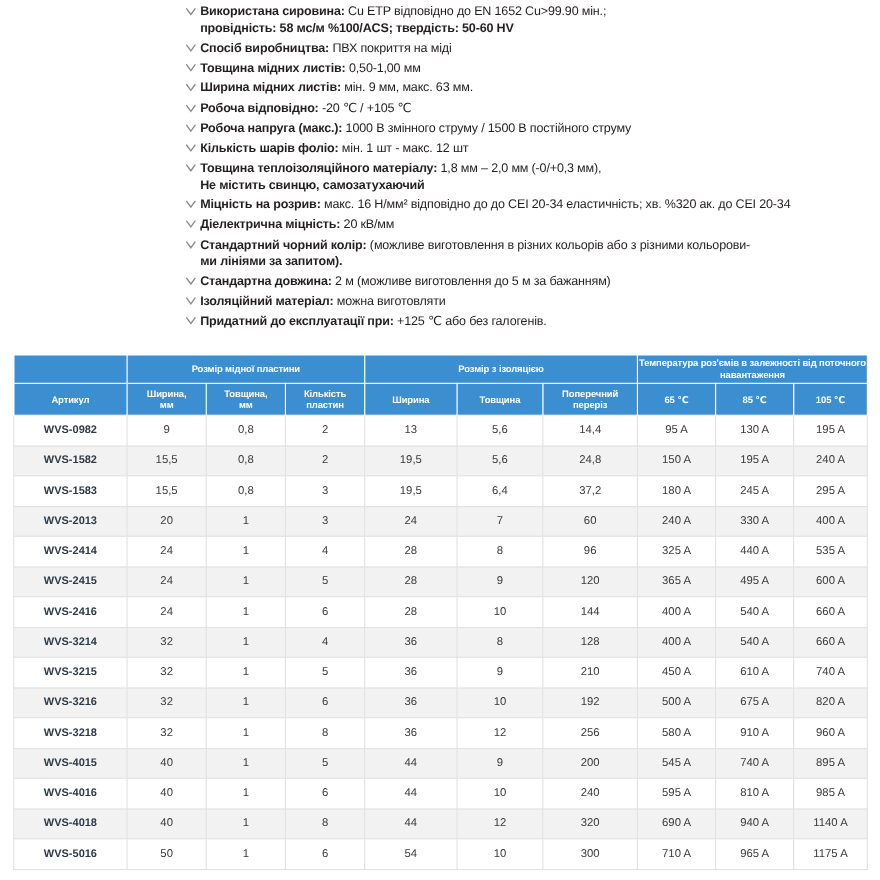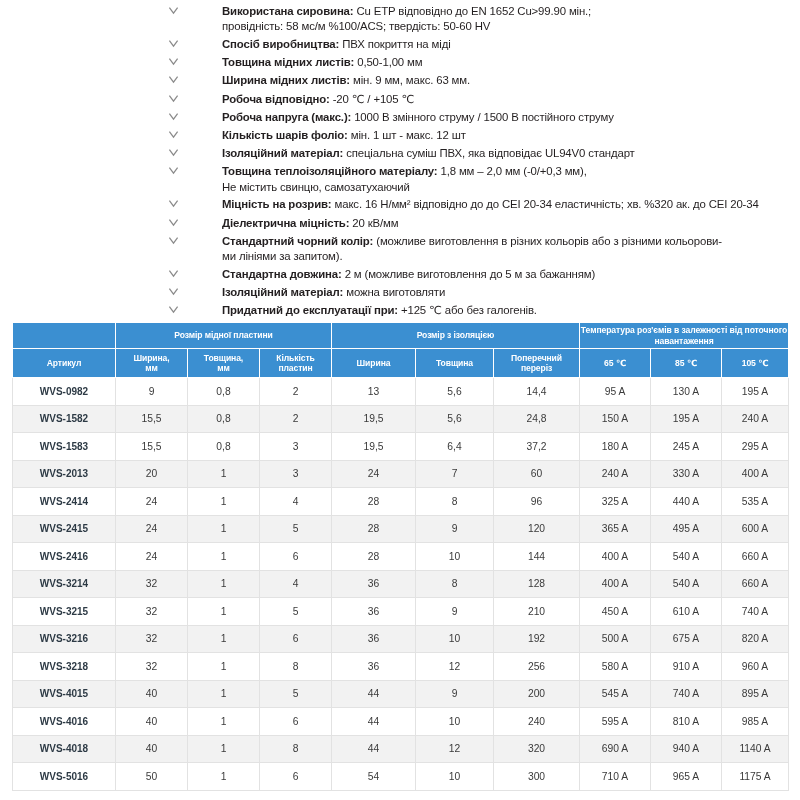--- a/index.html
+++ b/index.html
@@ -14,41 +14,40 @@
 
   
   .spec-list{
     position:absolute;
     left:168px;top:4px;width:628px;
   }
   .spec-row{
     display:flex;
     align-items:flex-start;
     margin-bottom:2.2px;
-    gap:40px;
   }
   .bullet{
     flex:0 0 14px;
     width:14px;height:15px;
     margin-top:1px;
     position:relative;
   }
   .bullet svg{display:block;}
   .spec-body{
     flex:1 1 auto;
     font-size:11.4px;
     line-height:15.4px;
     color:#231f20;
     letter-spacing:-0.15px;
   }
   .spec-label{font-weight:bold;}
   .spec-val{font-weight:normal;}
   .spec-cont{
     display:block;
-    font-weight:normal;
+    font-weight:bold;
   }
 
   
   .tbl-wrap{
     position:absolute;
     left:12px;top:322px;
     width:776px;
   }
   table.spec-table{
     border-collapse:collapse;
@@ -145,28 +144,20 @@
         </span>
         <div class="spec-body"><span class="spec-label">Робоча напруга (макс.):</span><span class="spec-val"> 1000 В змінного струму / 1500 В постійного струму</span></div>
       </div>
       <div class="spec-row">
         <span class="bullet">
           <svg width="11" height="11" viewBox="0 0 11 11">
             <path d="M1.4 2.6 L5.5 8.2 L9.6 2.6" fill="none" stroke="#8b8b8b" stroke-width="1.25"></path>
           </svg>
         </span>
         <div class="spec-body"><span class="spec-label">Кількість шарів фоліо:</span><span class="spec-val"> мін. 1 шт - макс. 12 шт</span></div>
-      </div>
-      <div class="spec-row">
-        <span class="bullet">
-          <svg width="11" height="11" viewBox="0 0 11 11">
-            <path d="M1.4 2.6 L5.5 8.2 L9.6 2.6" fill="none" stroke="#8b8b8b" stroke-width="1.25"></path>
-          </svg>
-        </span>
-        <div class="spec-body"><span class="spec-label">Ізоляційний матеріал:</span><span class="spec-val"> спеціальна суміш ПВХ, яка відповідає UL94V0 стандарт</span></div>
       </div>
       <div class="spec-row">
         <span class="bullet">
           <svg width="11" height="11" viewBox="0 0 11 11">
             <path d="M1.4 2.6 L5.5 8.2 L9.6 2.6" fill="none" stroke="#8b8b8b" stroke-width="1.25"></path>
           </svg>
         </span>
         <div class="spec-body"><span class="spec-label">Товщина теплоізоляційного матеріалу:</span><span class="spec-val"> 1,8 мм – 2,0 мм (-0/+0,3 мм),</span><span class="spec-cont">Не містить свинцю, самозатухаючий</span></div>
       </div>
       <div class="spec-row">

